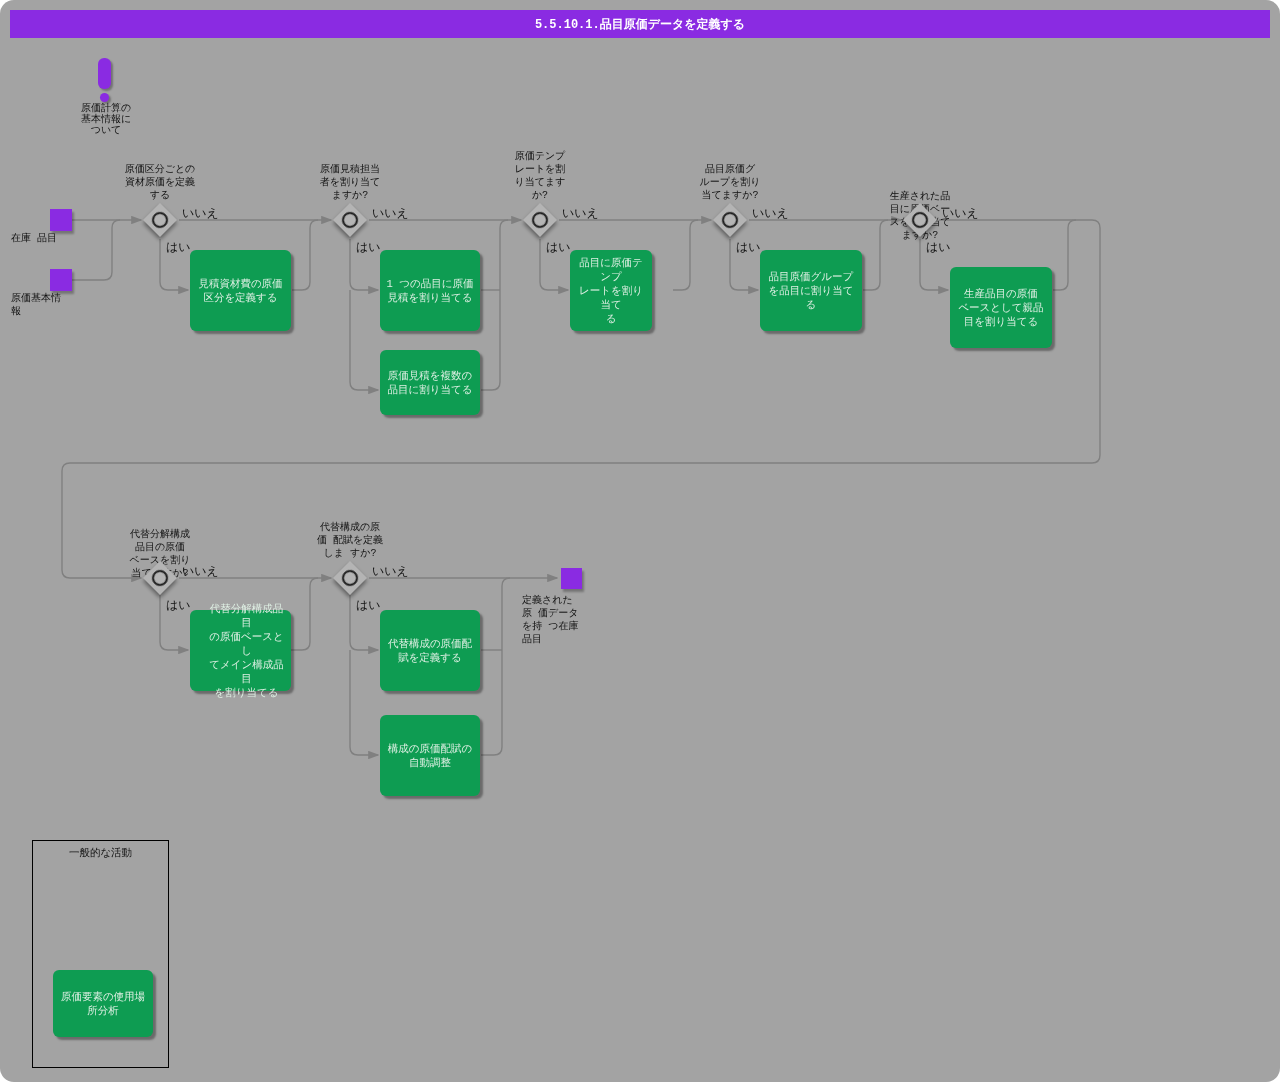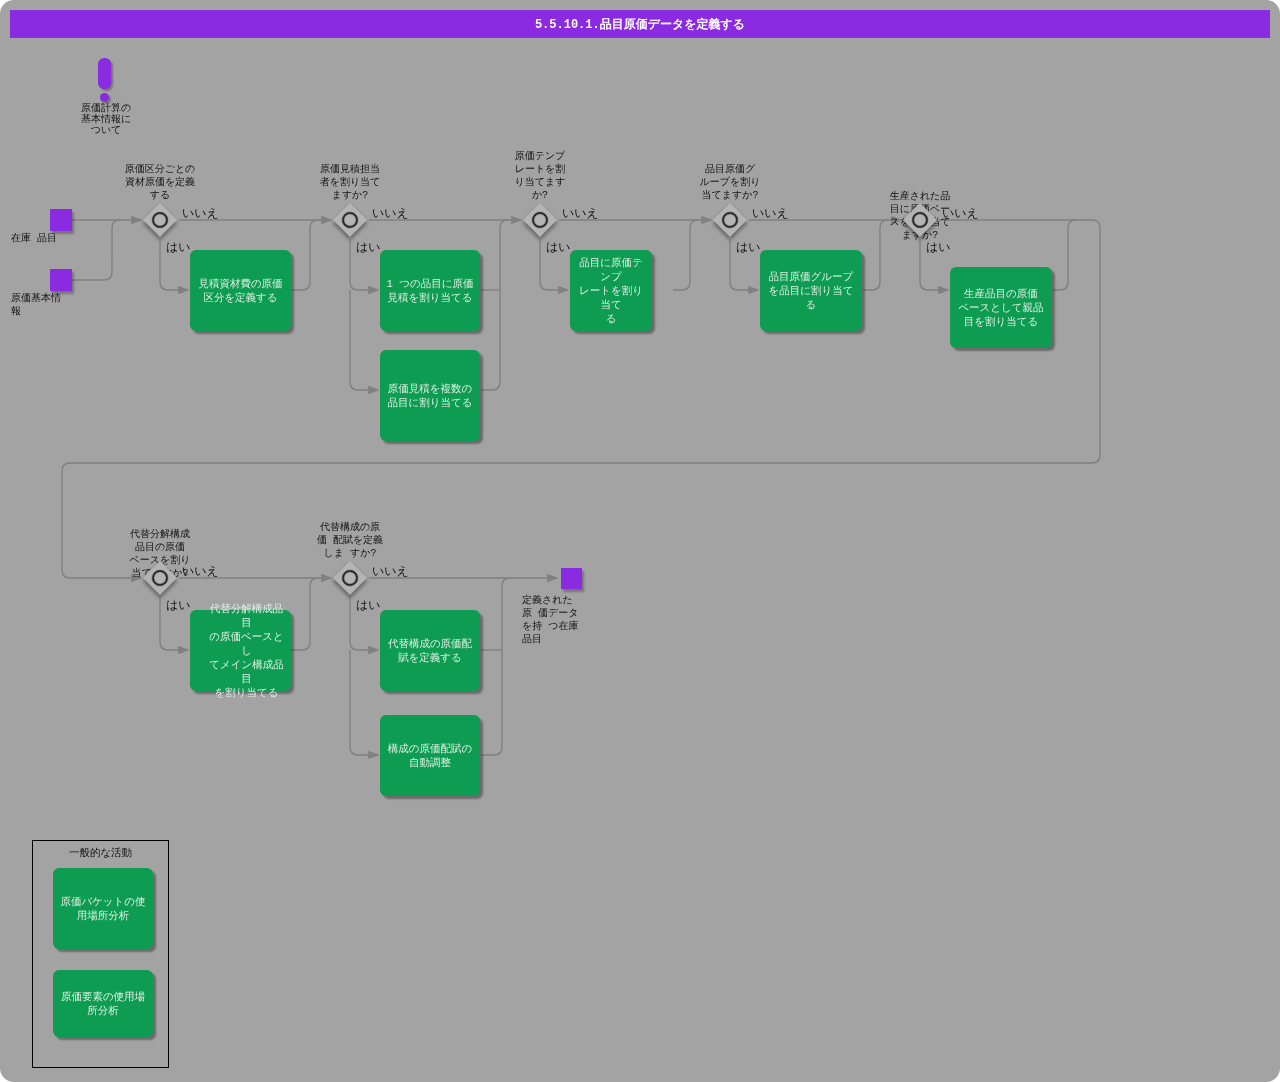--- a/index.html
+++ b/index.html
@@ -192,21 +192,21 @@
   <div class="gateway" style="left:338px;top:566px;">
       <div class="ring"></div>
     </div>
   <span class="edge-label" style="left:372px;top:563px;">いいえ</span>
   <span class="edge-label" style="left:356px;top:597px;">はい</span>
 
   <div class="task" style="left:190px;top:250px;width:101px;height:81px;"><span>見積資材費の原価
 区分を定義する</span></div>
   <div class="task" style="left:380px;top:250px;width:100px;height:81px;"><span>1 つの品目に原価
 見積を割り当てる</span></div>
-  <div class="task" style="left:380px;top:350px;width:100px;height:91px;"><span>原価見積を複数の
+  <div class="task" style="left:380px;top:350px;width:100px;height:65px;"><span>原価見積を複数の
 品目に割り当てる</span></div>
   <div class="task" style="left:570px;top:250px;width:82px;height:81px;"><span>品目に原価テンプ
 レートを割り当て
 る</span></div>
   <div class="task" style="left:760px;top:250px;width:102px;height:81px;"><span>品目原価グループ
 を品目に割り当て
 る</span></div>
   <div class="task" style="left:950px;top:250px;width:102px;height:81px;margin-top:17px;"><span>生産品目の原価
 ベースとして親品
 目を割り当てる</span></div>
@@ -214,18 +214,16 @@
 の原価ベースとし
 てメイン構成品目
 を割り当てる</span></div>
   <div class="task" style="left:380px;top:610px;width:100px;height:81px;"><span>代替構成の原価配
 賦を定義する</span></div>
   <div class="task" style="left:380px;top:715px;width:100px;height:81px;"><span>構成の原価配賦の
 自動調整</span></div>
 
   <div class="legend-box"></div>
   <div class="legend-title">一般的な活動</div>
-  <div class="task" style="left:53px;top:868px;width:100px;height:81px;"><span>原価バケットの使
-用場所分析</span></div>
   <div class="task" style="left:53px;top:970px;width:100px;height:67px;"><span>原価要素の使用場
 所分析</span></div>
 
 </div>
 
 </body></html>

